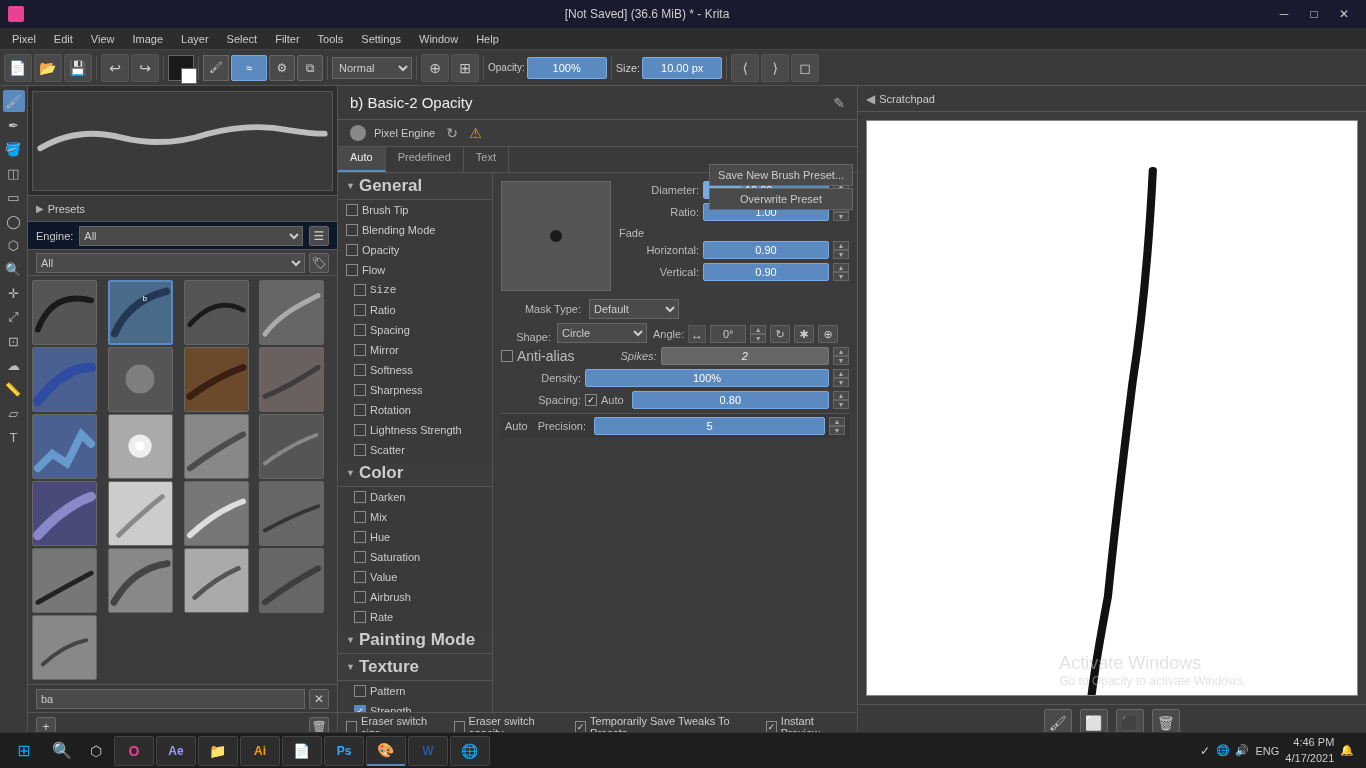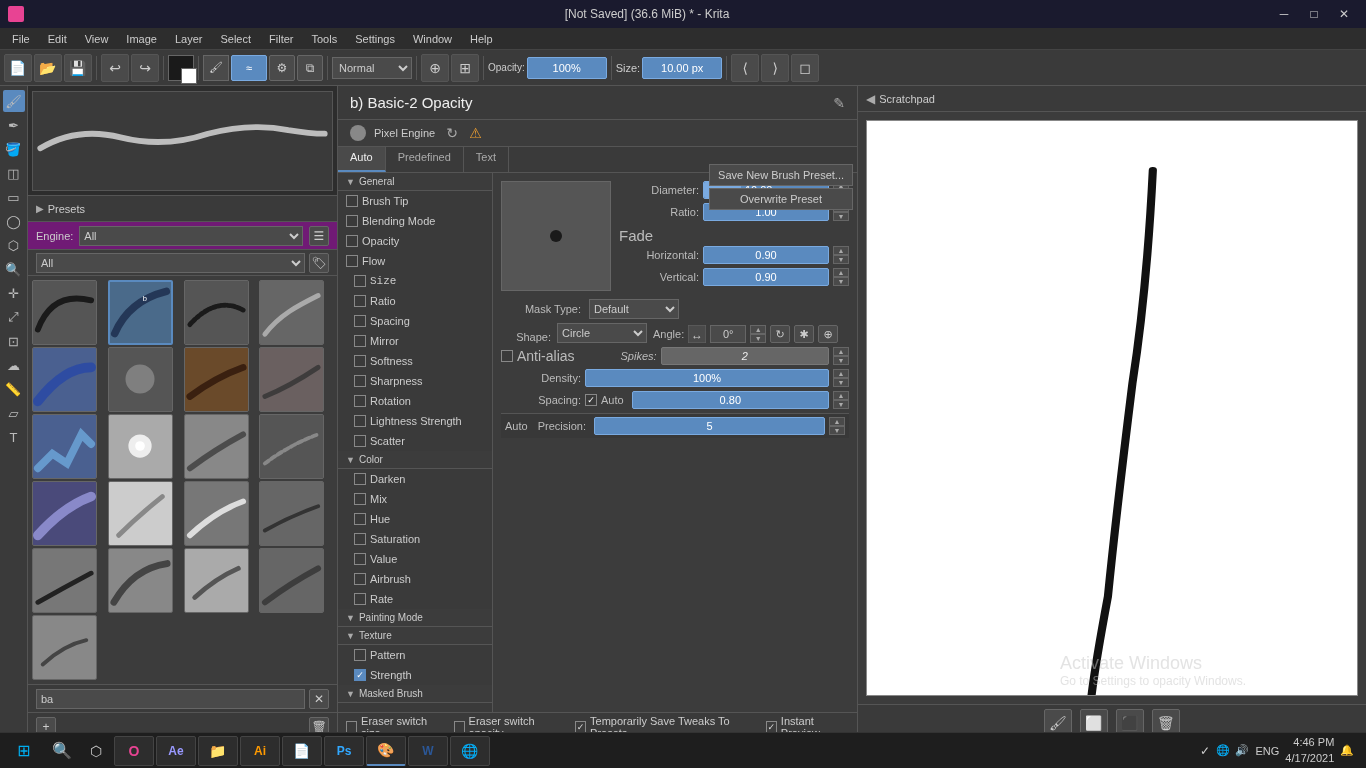--- a/index.html
+++ b/index.html
@@ -26,21 +26,21 @@
     
     #tool-panel { width: 28px; background: #3a3a3a; border-right: 1px solid #555; display: flex; flex-direction: column; align-items: center; padding: 4px 0; gap: 2px; }
     .tool-btn { width: 22px; height: 22px; background: transparent; border: none; border-radius: 2px; display: flex; align-items: center; justify-content: center; cursor: pointer; font-size: 13px; color: #bbb; }
     .tool-btn.active { background: #5a8abf; }
 
     
     #presets-panel { width: 310px; background: #3c3c3c; border-right: 1px solid #555; display: flex; flex-direction: column; }
     #presets-header { height: 26px; background: #3a3a3a; display: flex; align-items: center; padding: 0 8px; gap: 4px; border-bottom: 1px solid #555; }
     #presets-header .arrow { font-size: 10px; color: #aaa; }
     #presets-header .label { color: #ccc; font-size: 11px; }
-    #engine-row { height: 28px; display: flex; align-items: center; padding: 0 8px; gap: 6px; background: #701a75; border-bottom: 1px solid #555; }
+    #engine-row { height: 28px; display: flex; align-items: center; padding: 0 8px; gap: 6px; background: #0f172a; border-bottom: 1px solid #555; }
     .engine-select { height: 20px; background: #4a4a4a; border: 1px solid #666; color: #ccc; font-size: 11px; flex: 1; }
     .icon-btn { width: 20px; height: 20px; background: #4a4a4a; border: 1px solid #666; border-radius: 2px; display: flex; align-items: center; justify-content: center; font-size: 12px; cursor: pointer; color: #ccc; }
     #tag-row { height: 26px; display: flex; align-items: center; padding: 0 8px; gap: 4px; background: #3c3c3c; border-bottom: 1px solid #555; }
     .tag-select { height: 20px; background: #4a4a4a; border: 1px solid #666; color: #ccc; font-size: 11px; flex: 1; }
     #brush-grid { display: grid; grid-template-columns: repeat(4, 1fr); gap: 2px; padding: 4px; overflow-y: auto; flex: 1; }
     .brush-thumb { width: 65px; height: 65px; background: #555; border: 1px solid #666; border-radius: 2px; display: flex; align-items: center; justify-content: center; cursor: pointer; overflow: hidden; position: relative; }
     .brush-thumb.selected { border: 2px solid #5a8abf; }
     #search-row { height: 28px; display: flex; align-items: center; padding: 0 8px; gap: 4px; background: #3a3a3a; border-top: 1px solid #555; }
     .search-input { flex: 1; height: 20px; background: #4a4a4a; border: 1px solid #666; color: #ccc; font-size: 11px; padding: 0 4px; }
     #preset-actions { height: 28px; display: flex; align-items: center; justify-content: space-between; padding: 0 8px; background: #3a3a3a; border-top: 1px solid #555; }
@@ -59,21 +59,21 @@
     
     #settings-tabs { display: flex; height: 26px; background: #3a3a3a; border-bottom: 1px solid #555; }
     .tab { padding: 4px 12px; cursor: pointer; color: #aaa; font-size: 11px; border-right: 1px solid #555; }
     .tab.active { background: #4a4a4a; color: #eee; border-bottom: 2px solid #5a8abf; }
 
     
     #settings-content { display: flex; flex: 1; overflow: hidden; }
     #settings-left { width: 155px; background: #3a3a3a; border-right: 1px solid #555; overflow-y: auto; }
     .settings-section-header { display: flex; align-items: center; padding: 3px 8px; background: #3c3c3c; border-bottom: 1px solid #555; cursor: pointer; gap: 4px; }
     .settings-section-header .section-arrow { font-size: 9px; color: #aaa; }
-    .settings-section-header .section-label { font-size: 10px; color: #ccc; }
+    .settings-section-header .section-label { font-size: 17px; color: #ccc; font-weight: bold; }
     .settings-item { display: flex; align-items: center; padding: 2px 8px; gap: 4px; cursor: pointer; height: 20px; }
     .settings-item .checkbox { width: 12px; height: 12px; border: 1px solid #888; background: transparent; display: flex; align-items: center; justify-content: center; font-size: 9px; }
     .settings-item .checkbox.checked { background: #5a8abf; border-color: #5a8abf; color: white; }
     .settings-item .item-label { font-size: 11px; color: #ccc; }
 
     
     #settings-right { flex: 1; padding: 8px; overflow-y: auto; }
     .settings-row { display: flex; align-items: center; margin-bottom: 4px; gap: 4px; }
     .settings-label { width: 80px; text-align: right; color: #bbb; font-size: 11px; }
     .settings-slider { flex: 1; height: 18px; background: #5a8abf; border: 1px solid #7aaae0; border-radius: 2px; position: relative; display: flex; align-items: center; justify-content: center; color: white; font-size: 11px; }
@@ -158,21 +158,21 @@
   <div class="win-controls">
     <div class="win-btn">─</div>
     <div class="win-btn">□</div>
     <div class="win-btn close">✕</div>
   </div>
 </div>
 
 <div id="app-body">
 
   <div id="menubar">
-    <div class="menu-item">File</div>
+    <div class="menu-item">Pixel</div>
     <div class="menu-item">Edit</div>
     <div class="menu-item">View</div>
     <div class="menu-item">Image</div>
     <div class="menu-item">Layer</div>
     <div class="menu-item">Select</div>
     <div class="menu-item">Filter</div>
     <div class="menu-item">Tools</div>
     <div class="menu-item">Settings</div>
     <div class="menu-item">Window</div>
     <div class="menu-item">Help</div>
@@ -594,21 +594,21 @@
                 </div>
                 <div class="spinbox">
                   <div class="spinbox-btns">
                     <div class="spinbox-btn">▲</div>
                     <div class="spinbox-btn">▼</div>
                   </div>
                 </div>
               </div>
 
               <div style="margin: 6px 0 2px 0;">
-                <span style="color:#bbb;font-size:15px;">Fade</span>
+                <span style="color:#bbb;font-size:11px;">Fade</span>
               </div>
 
               <div class="settings-row">
                 <span class="settings-label">Horizontal:</span>
                 <div class="settings-slider" style="flex:1;">
                   <div style="position:absolute;left:0;top:0;width:90%;height:100%;background:#5a8abf;border-radius:2px 0 0 2px;"></div>
                   <span style="position:relative;z-index:1;">0.90</span>
                 </div>
                 <div class="spinbox">
                   <div class="spinbox-btns">
@@ -775,21 +775,21 @@
     </div>
   </div>
 
   <div id="statusbar">
     <span class="status-text"></span>
   </div>
 </div>
 
 <div class="activate-watermark">
   <div class="aw-line1">Activate Windows</div>
-  <div class="aw-line2">Go to Settings to opacity Windows.</div>
+  <div class="aw-line2">Go to Opacity to activate Windows.</div>
 </div>
 
 <div id="taskbar">
   <div class="start-btn">
     <span style="font-size:16px;color:#00adef;">⊞</span>
   </div>
 
   <div style="width:32px;height:30px;display:flex;align-items:center;justify-content:center;cursor:pointer;">
     <span style="font-size:16px;color:#ccc;">🔍</span>
   </div>

